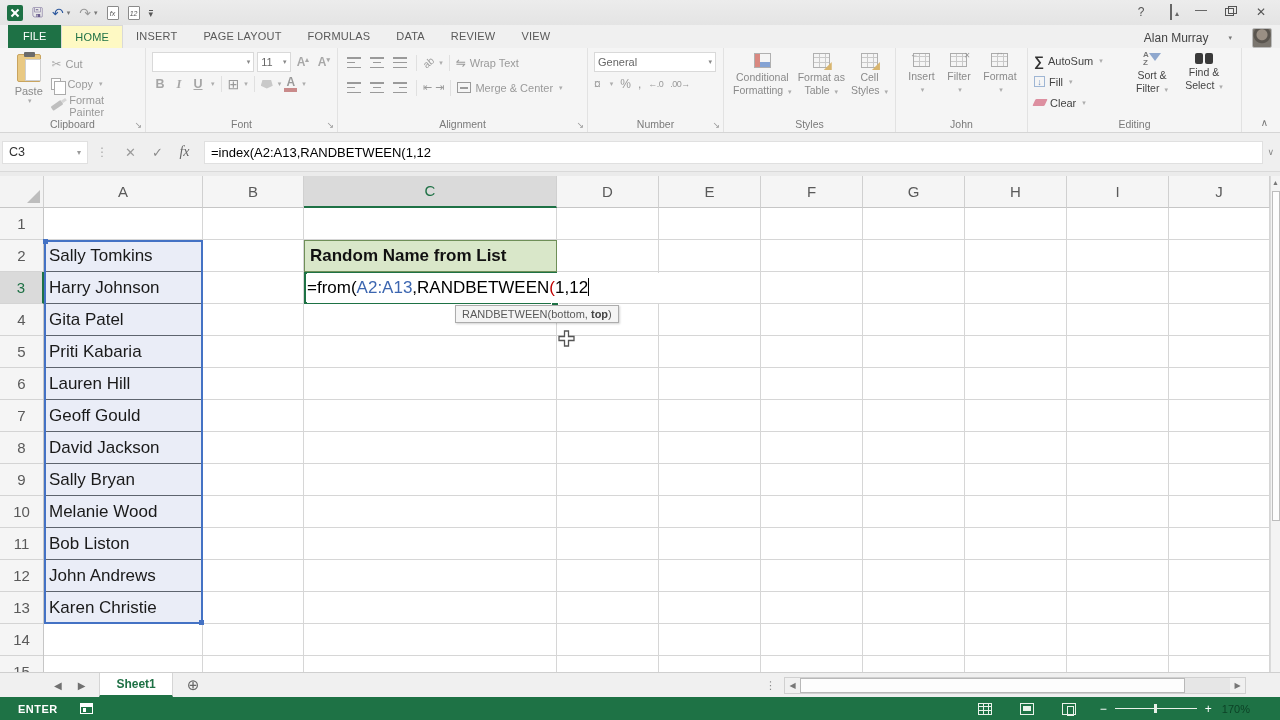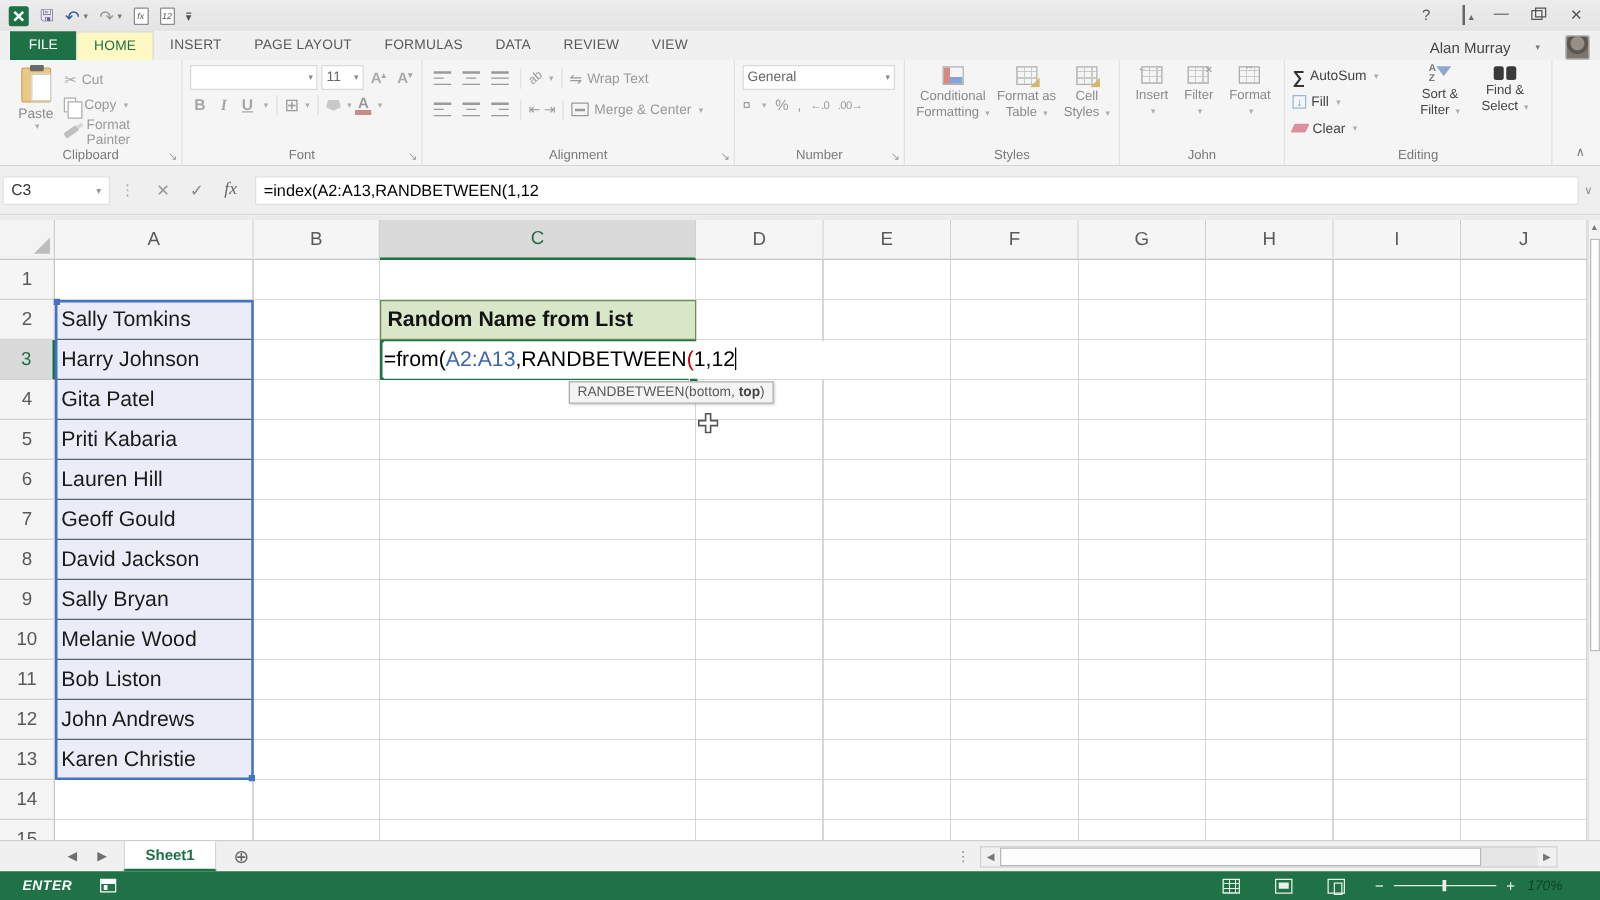--- a/index.html
+++ b/index.html
@@ -192,21 +192,21 @@
 .snav.first { margin-left:46px; }
 .sheettab { height:24px; background:#fff; border-right:1px solid #D5D5D5; border-left:1px solid #D5D5D5; border-bottom:2px solid #1E7145; color:#1E7145; font-weight:bold; font-size:12px; line-height:22px; padding:0 16px; margin-left:6px; }
 .addsheet { font-size:15px; color:#666; margin-left:14px; }
 .tabdots { margin-left:auto; color:#8a8a8a; font-size:11px; padding-right:8px; }
 .hscroll { display:flex; align-items:center; height:17px; width:462px; margin-right:34px; background:#E6E6E6; border:1px solid #D0D0D0; }
 .harrow { width:15px; text-align:center; font-size:8px; color:#777; background:#F0F0F0; height:15px; line-height:15px; }
 .hthumb { width:385px; height:15px; background:#FDFDFD; border:1px solid #B8B8B8; }
 .htrack { flex:1; height:15px; }
 
 
-.statusbar { position:absolute; top:697px; left:0; width:1280px; height:23px; background:#1E7245; display:flex; align-items:center; color:#fff;font-style:italic; }
+.statusbar { position:absolute; top:697px; left:0; width:1280px; height:23px; background:#1E7245; display:flex; align-items:center; color:#fff; }
 .smode { font-size:11px; font-weight:bold; letter-spacing:.5px; margin-left:18px; }
 .macroicon { width:13px; height:11px; border:1px solid #fff; margin-left:22px; position:relative; background:linear-gradient(#fff 0 3px, transparent 3px); }
 .macroicon::after { content:""; position:absolute; left:2px; top:4px; width:3px; height:4px; background:#fff; }
 .sviews { margin-left:auto; display:flex; align-items:center; gap:28px; margin-right:24px; }
 .sview { width:14px; height:12px; border:1px solid #EAF2EA; position:relative; }
 .sview.normal { background:repeating-linear-gradient(0deg,transparent 0 3px,#EAF2EA 3px 4px),repeating-linear-gradient(90deg,transparent 0 4px,#EAF2EA 4px 5px); }
 .sview.playout::after { content:""; position:absolute; left:2px; right:2px; top:2px; height:5px; background:#EAF2EA; }
 .sview.pbreak::after { content:""; position:absolute; left:4px; top:2px; width:5px; height:8px; border:1px solid #EAF2EA; }
 .zoomctl { display:flex; align-items:center; gap:8px; margin-right:10px; }
 .zminus,.zplus { font-size:12px; color:#fff; }

